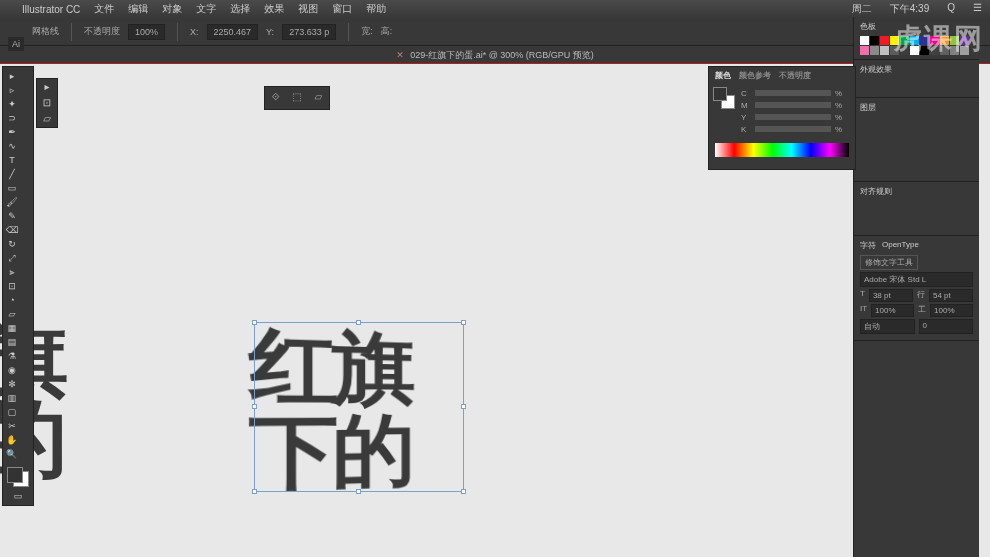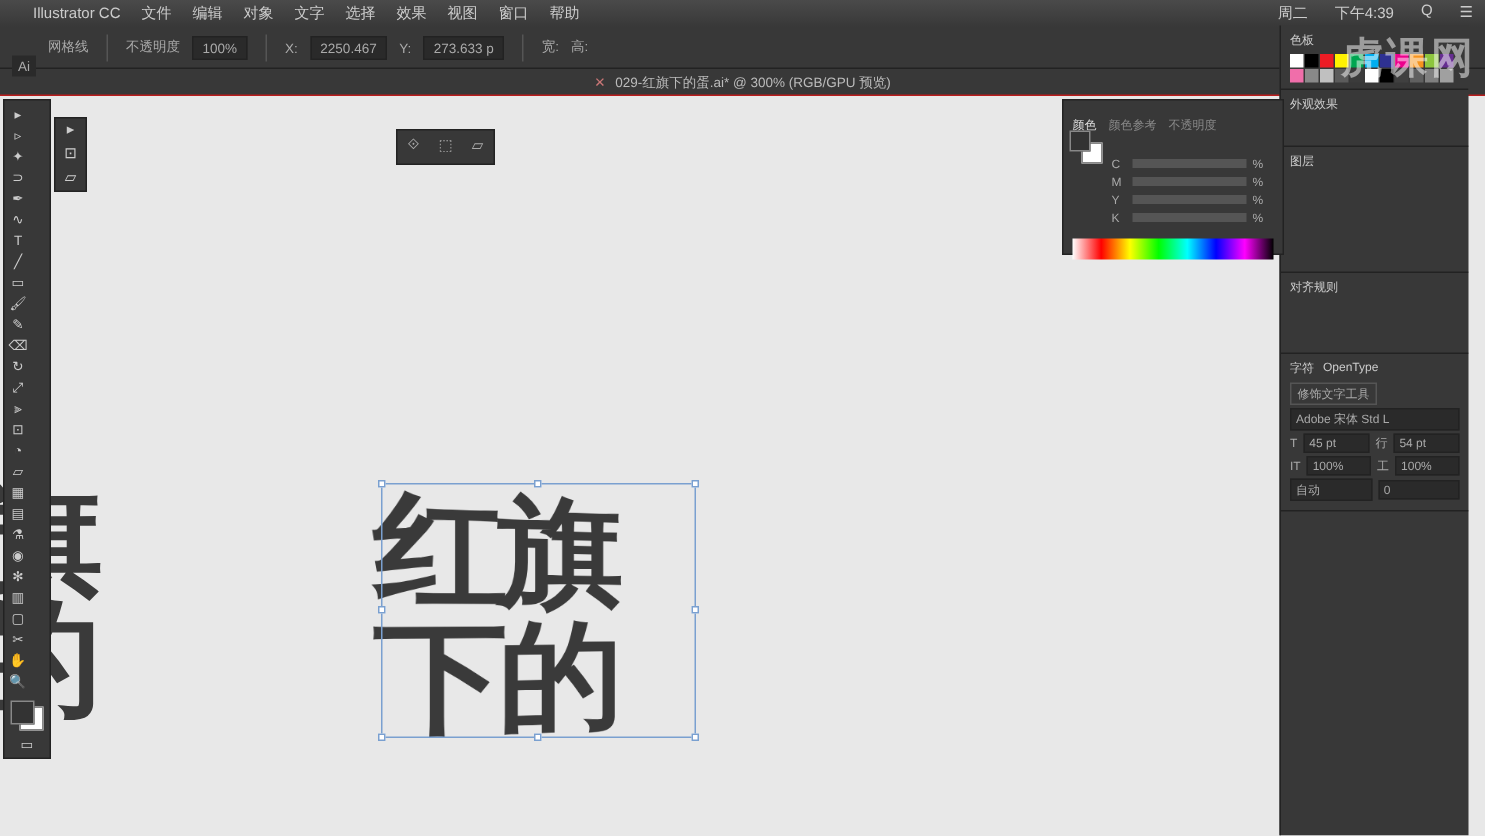--- a/index.html
+++ b/index.html
@@ -25,38 +25,38 @@
 .toolbox .swatch .fg { position: absolute; width: 16px; height: 16px; background: #333; border: 1px solid #888; left: 2px; top: 2px; }
 .toolbox .swatch .bg { position: absolute; width: 16px; height: 16px; background: #fff; border: 1px solid #888; right: 2px; bottom: 2px; }
 
 .mini-tools { position: absolute; left: 36px; top: 78px; width: 22px; background: #383838; border: 1px solid #222; z-index: 10; }
 .mini-tools .t { height: 16px; color: #ccc; font-size: 10px; text-align: center; line-height: 16px; cursor: pointer; }
 
 .float-panel { position: absolute; left: 264px; top: 86px; width: 66px; height: 24px; background: #383838; border: 1px solid #222; display: flex; align-items: center; justify-content: space-around; z-index: 10; }
 .float-panel .b { width: 14px; height: 14px; color: #aaa; font-size: 10px; text-align: center; cursor: pointer; }
 
 .color-panel { position: absolute; left: 708px; top: 66px; width: 148px; height: 104px; background: #383838; border: 1px solid #222; z-index: 10; }
-.color-panel .tabs { height: 16px; display: flex; gap: 8px; padding: 16px 6px; color: #888; font-size: 8px; align-items: center; }
+.color-panel .tabs { height: 16px; display: flex; gap: 8px; padding: 0 6px; color: #888; font-size: 8px; align-items: center; font-weight: bold; }
 .color-panel .tabs .active { color: #ddd; }
 .color-panel .sliders { padding: 4px 6px; }
 .color-panel .row { display: flex; align-items: center; height: 12px; gap: 4px; }
 .color-panel .row .lbl { width: 10px; color: #aaa; font-size: 8px; }
 .color-panel .row .track { flex: 1; height: 6px; background: #555; }
 .color-panel .row .pct { color: #aaa; font-size: 8px; width: 14px; }
 .color-panel .spectrum { height: 14px; margin: 4px 6px; background: linear-gradient(to right,#fff,#f00,#ff0,#0f0,#0ff,#00f,#f0f,#000); }
 .color-panel .sw { position: absolute; left: 4px; top: 20px; width: 22px; height: 22px; }
 .color-panel .sw .a { position: absolute; width: 14px; height: 14px; background: #333; border: 1px solid #888; }
 .color-panel .sw .b { position: absolute; width: 14px; height: 14px; background: #fff; border: 1px solid #888; right: 0; bottom: 0; }
 
 .right-dock { position: absolute; right: 11px; top: 17px; width: 126px; bottom: 0; background: #383838; border-left: 1px solid #222; color: #aaa; font-size: 8px; overflow: hidden; }
 .right-dock .section { border-bottom: 1px solid #222; padding: 4px 6px; }
 .right-dock .section .hdr { color: #ccc; font-size: 8px; margin-bottom: 4px; display: flex; gap: 6px; }
 .right-dock .swatches-grid { display: flex; flex-wrap: wrap; gap: 1px; }
 .right-dock .sw-cell { width: 9px; height: 9px; }
-.right-dock .char-row { display: flex; gap: 4px; margin: 2px 0; align-items: center; }
+.right-dock .char-row { display: flex; gap: 4px; margin: 2px 0; }
 .right-dock .char-row .field { background: #2a2a2a; border: 1px solid #222; padding: 1px 3px; flex: 1; font-size: 8px; }
 
 .canvas-text { position: absolute; font-weight: 900; color: #3a3a3a; font-family: "Hiragino Sans", sans-serif; transform: scaleX(1.1); letter-spacing: -6px; }
 .txt1 { left: -20px; top: 256px; font-size: 84px; line-height: 0.95; }
 .txt2 { left: 258px; top: 262px; font-size: 80px; line-height: 1.05; transform: perspective(400px) rotateY(10deg) scaleX(1.1); }
 .sel-box { position: absolute; left: 254px; top: 258px; width: 210px; height: 170px; border: 1px solid #7aa0d0; pointer-events: none; }
 .sel-box .h { position: absolute; width: 5px; height: 5px; background: #fff; border: 1px solid #7aa0d0; }
 .sel-box .h1 { left: -3px; top: -3px; } .sel-box .h2 { right: -3px; top: -3px; }
 .sel-box .h3 { left: -3px; bottom: -3px; } .sel-box .h4 { right: -3px; bottom: -3px; }
 .sel-box .h5 { left: 50%; top: -3px; margin-left: -3px; } .sel-box .h6 { left: 50%; bottom: -3px; margin-left: -3px; }
@@ -266,21 +266,21 @@
         <span>OpenType</span>
       </div>
     <div class="char-row">
         <span style="border:1px solid #555;padding:1px 4px;">修饰文字工具</span>
       </div>
     <div class="char-row">
         <span class="field">Adobe 宋体 Std L</span>
       </div>
     <div class="char-row">
       <span>T</span>
-        <span class="field">45 pt</span>
+        <span class="field">38 pt</span>
       <span>行</span>
         <span class="field">54 pt</span>
     </div>
     <div class="char-row">
       <span>IT</span>
         <span class="field">100%</span>
       <span>工</span>
         <span class="field">100%</span>
     </div>
     <div class="char-row">

